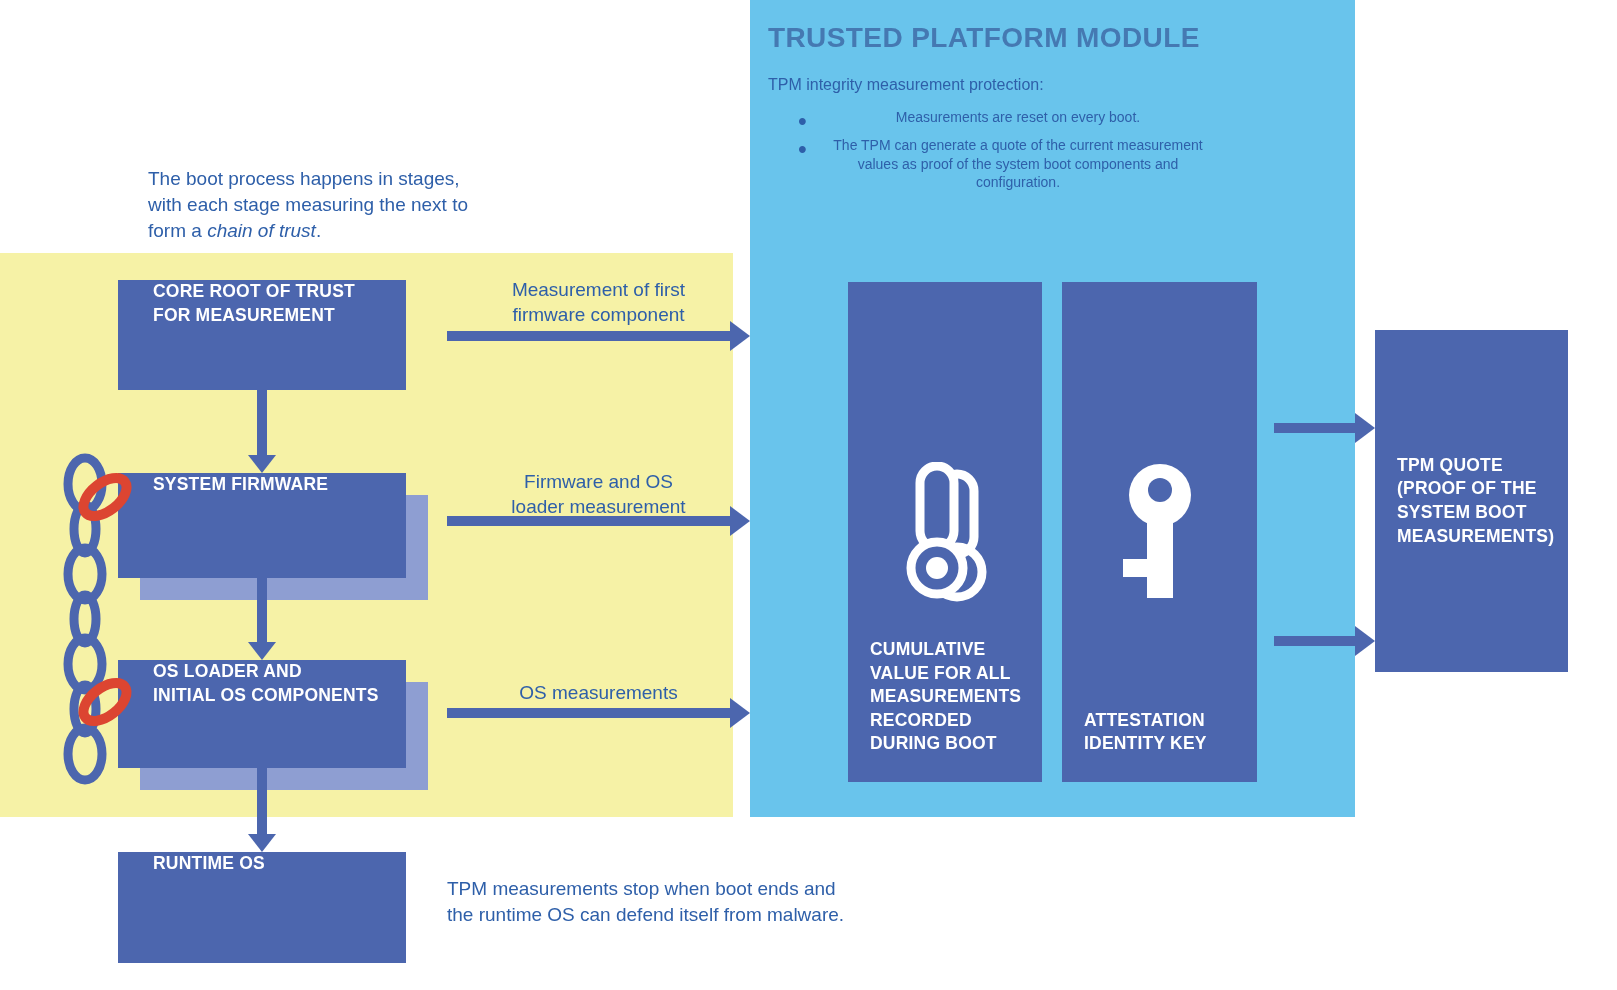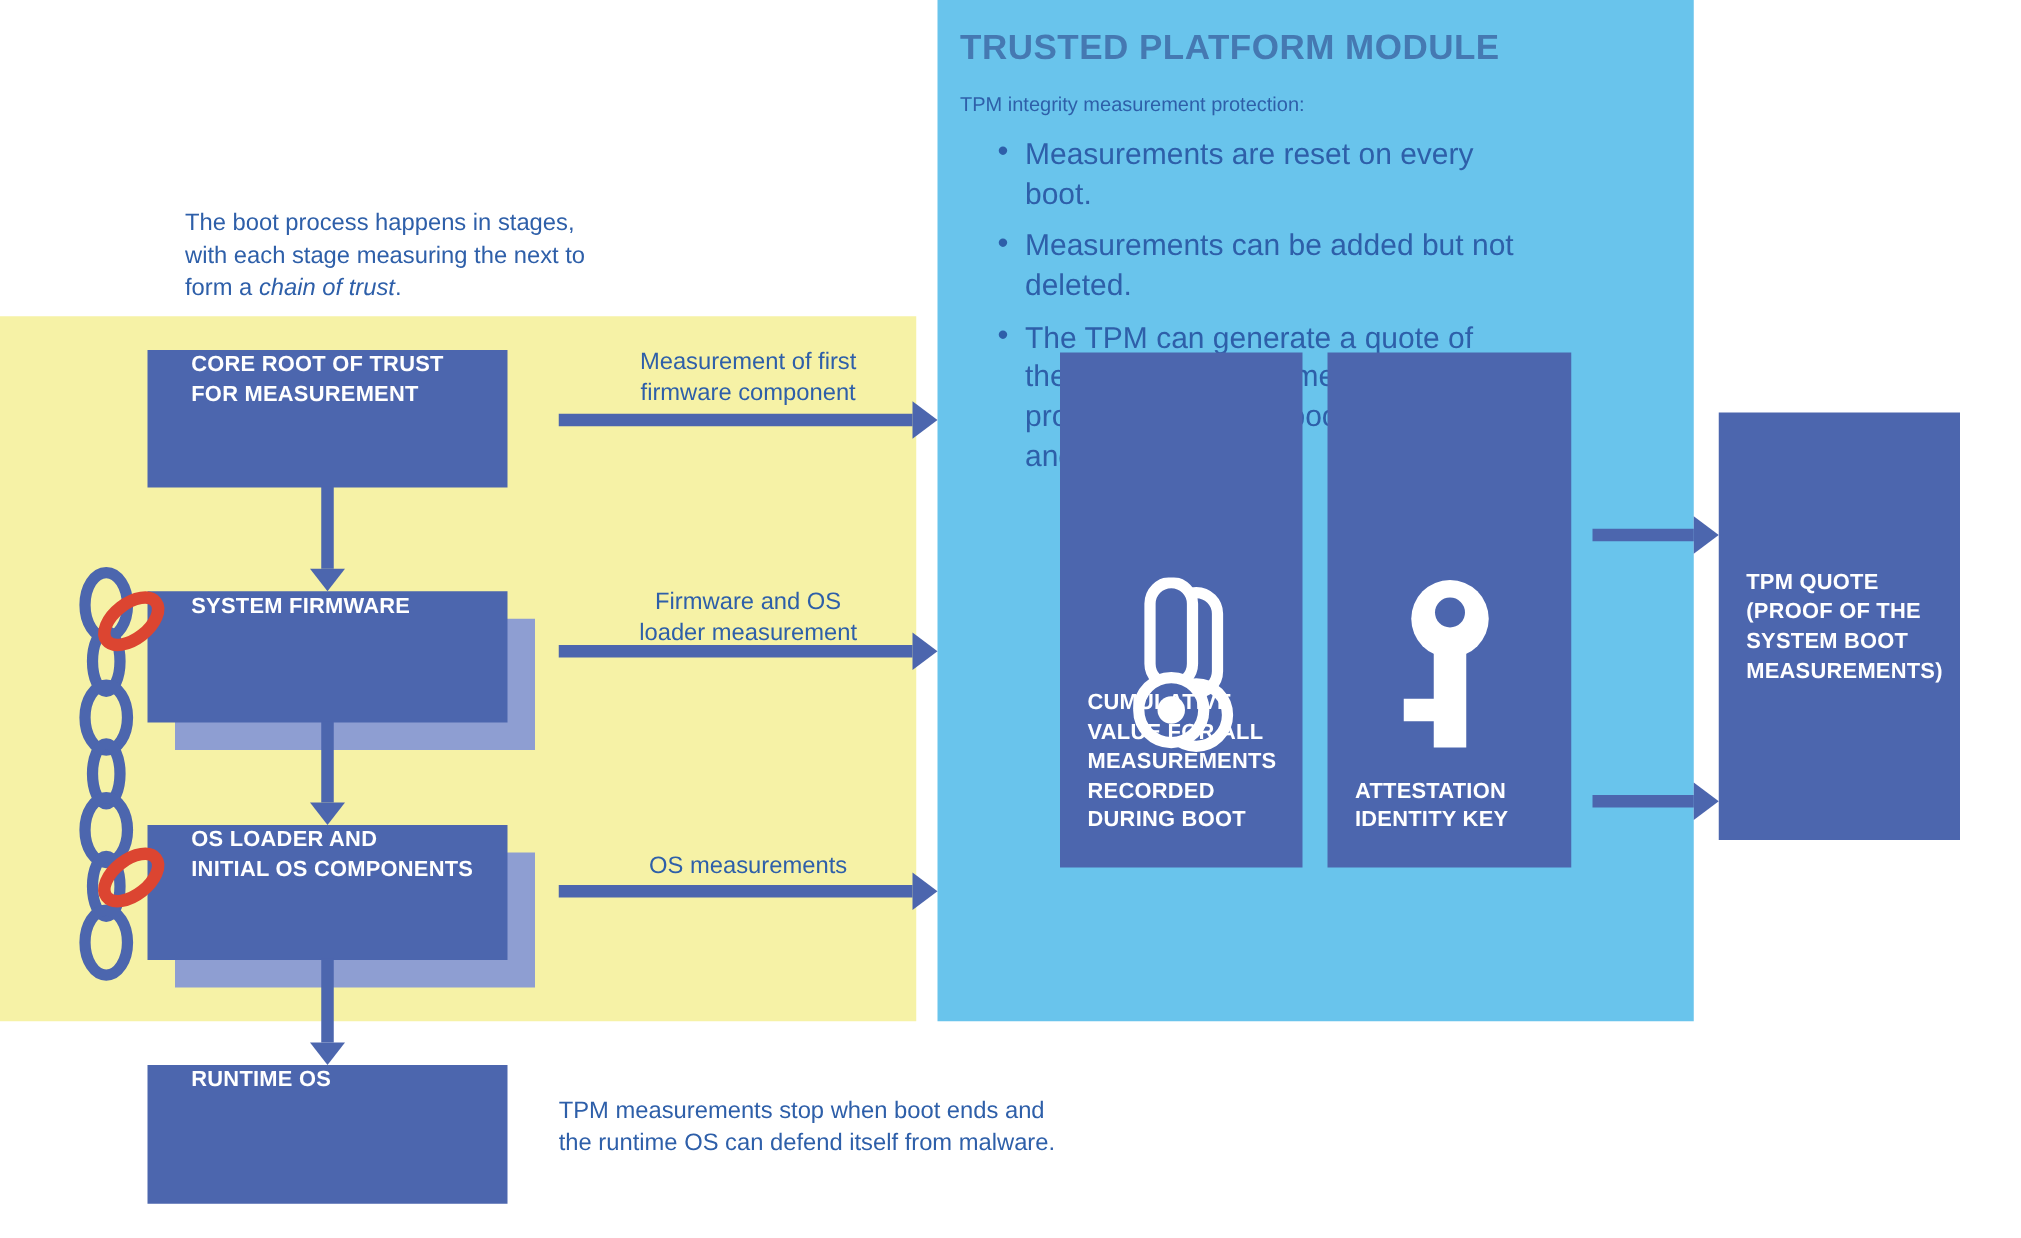--- a/index.html
+++ b/index.html
@@ -90,28 +90,28 @@
   .tpm-subtitle{
     position:absolute;left:768px;top:76px;
     font-size:16px;color:var(--text-blue);z-index:2;
   }
   .tpm-bullets{
     position:absolute;left:768px;top:108px;width:448px;
     list-style:none;z-index:2;
   }
   .tpm-bullets li{
     position:relative;padding-left:52px;margin-bottom:10px;
-    font-size:24px;line-height:1.32;color:var(--text-blue);
+    font-size:14px;line-height:1.32;color:var(--text-blue);text-align:center;
   }
   .tpm-bullets li::before{
     content:"\2022";position:absolute;left:30px;top:-3px;
     font-size:25px;color:var(--text-blue);
   }
   .inner-box{
-    position:absolute;top:282px;height:412px;background:var(--box-blue);
+    position:absolute;top:282px;height:500px;background:var(--box-blue);
     z-index:2;
   }
   .inner-box .icon-wrap{
     position:absolute;left:0;top:175px;width:100%;height:160px;
     display:flex;justify-content:center;align-items:center;
   }
   .panel-label{
     position:absolute;left:22px;bottom:26px;
     color:#fff;font-weight:bold;font-size:17.5px;line-height:1.35;
     white-space:pre-line;letter-spacing:0.2px;
@@ -197,21 +197,20 @@
   <div class="measure-label" style="top:681px;">OS measurements</div>
   <div class="arrow-right" style="left:447px;top:698px;width:303px;">
     <div class="shaft"></div>
     <div class="head"></div>
   </div>
 
   <div class="tpm-title">TRUSTED PLATFORM MODULE</div>
   <div class="tpm-subtitle">TPM integrity measurement protection:</div>
   <ul class="tpm-bullets">
     <li>Measurements are reset on every boot.</li>
-    <li>Measurements can be added but not deleted.</li>
     <li>The TPM can generate a quote of the current measurement values as proof of the system boot components and configuration.</li>
   </ul>
 
   <div class="inner-box box-cumulative">
     <div class="icon-wrap">
       <svg width="110" height="150" viewBox="0 0 110 150">
         <g fill="none" stroke="#FFFFFF" stroke-width="9">
           <rect x="50" y="12" width="34" height="80" rx="17"></rect>
           <circle cx="67" cy="110" r="25"></circle>
           <rect x="30" y="4" width="34" height="82" rx="17" style="fill:var(--box-blue)"></rect>

